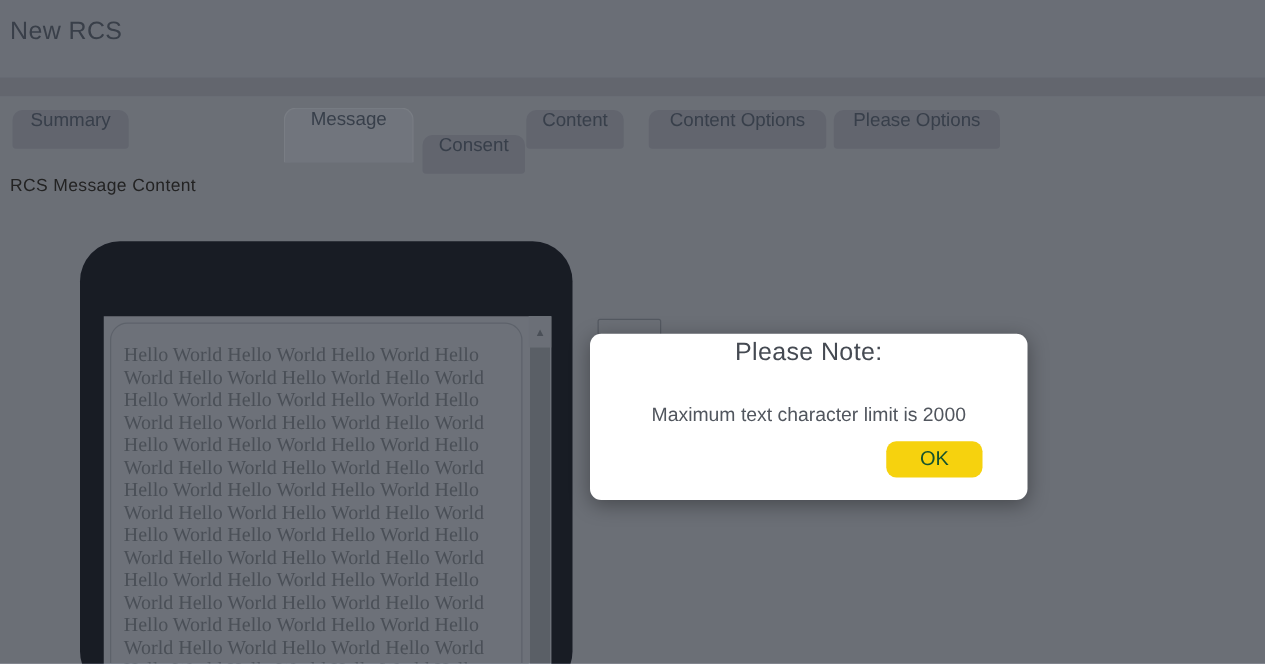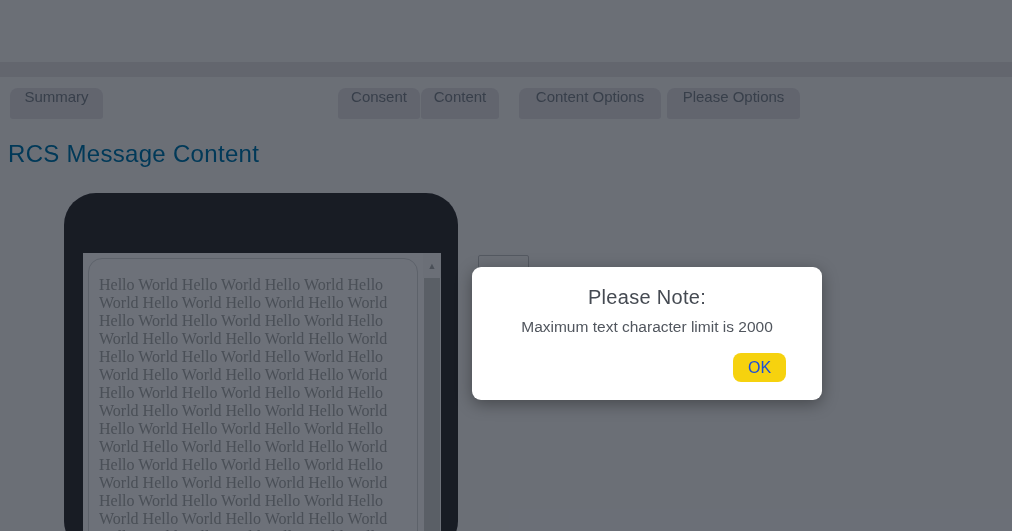--- a/index.html
+++ b/index.html
@@ -36,28 +36,28 @@
   }
   .tab.active{
     top:86px;height:44px;
     background:#ced6e4;
     border:1px solid #dde4f0;border-bottom:none;
     border-radius:10px 10px 0 0;
   }
   .tab-summary{left:10px;width:93px;}
   .tab-destinations{left:112px;width:108px;}
   .tab-message{left:227px;width:104px;}
-  .tab-consent{left:338px;width:82px;}
+  .tab-consent{left:338px;width:82px;margin-top:20px;}
   .tab-replies{left:421px;width:78px;}
   .tab-delivery{left:519px;width:142px;}
   .tab-batch{left:667px;width:133px;}
 
   .section-heading{
     position:absolute;left:8px;top:140px;
-    font-size:24px;color:#0369a1;letter-spacing:.3px;
+    font-size:14px;color:#404040;letter-spacing:.3px;
   }
 
   
   .phone{
     position:absolute;left:64px;top:193px;width:394px;height:360px;
     background:#2c3343;border-radius:32px;
   }
   .screen{
     position:absolute;left:19px;top:60px;width:358px;height:300px;
     background:#c6cedc;
@@ -98,46 +98,52 @@
     background:rgba(0,0,0,0.45);
   }
 
   
   .modal{
     position:absolute;left:472px;top:267px;width:350px;height:133px;
     z-index:20;background:#ffffff;border-radius:9px;
     box-shadow:0 4px 16px rgba(0,0,0,0.35);
   }
   .modal-title{
-    margin-top:19px;text-align:center;
+    margin-top:4px;text-align:center;
     font-size:20px;color:#454a52;letter-spacing:.3px;
   }
   .modal-message{
-    margin-top:9px;text-align:center;
+    margin-top:30px;text-align:center;
     font-size:15.5px;color:#51565e;
   }
   .ok-button{
     position:absolute;right:36px;bottom:18px;
-    width:53px;height:29px;border:none;cursor:pointer;
+    width:77px;height:29px;border:none;cursor:pointer;
     background:#f6d20e;border-radius:8px;
-    font-size:16px;color:#1d4ed8;
+    font-size:16px;color:#14532d;
     display:flex;align-items:center;justify-content:center;
     font-family:"Liberation Sans",sans-serif;
   }
 </style>
 </head>
 <body>
 
 <div class="base">
 
+  <div class="header">
+    <div class="page-title">New RCS</div>
+  </div>
 
   <div class="band"></div>
 
   <div class="tab tab-summary">
     <span>Summary</span>
+  </div>
+  <div class="tab active tab-message">
+    <span>Message</span>
   </div>
   <div class="tab tab-consent">
     <span>Consent</span>
   </div>
   <div class="tab tab-replies">
     <span>Content</span>
   </div>
   <div class="tab tab-delivery">
     <span>Content Options</span>
   </div>

